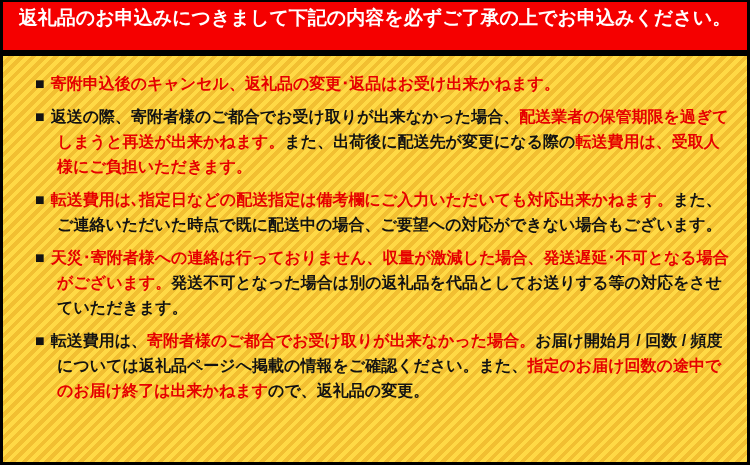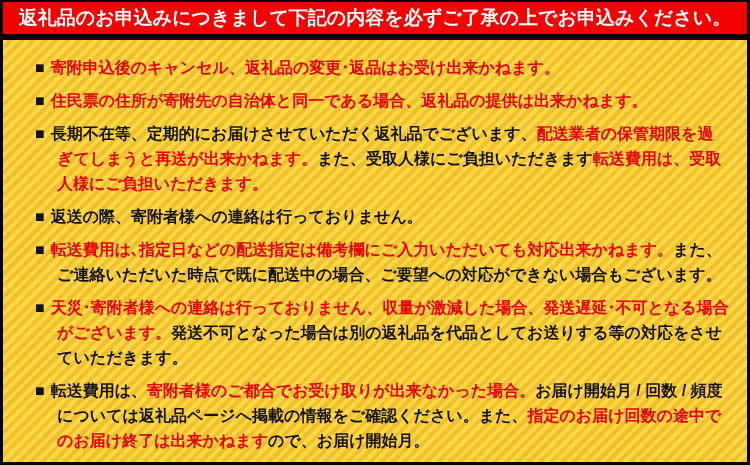--- a/index.html
+++ b/index.html
@@ -10,21 +10,21 @@
     background: var(--frame, #000);
     padding: 2px 3px 3px 3px;
     display: flex;
     flex-direction: column;
     font-family: "Liberation Sans", "DejaVu Sans", sans-serif;
     overflow: hidden;
   }
   .header-banner {
     background: var(--header_bg, #f50000);
     color: var(--header_text, #fff);
-    height: 32px;
+    height: 48px;
     line-height: 32px;
     text-align: center;
     font-size: 19px;
     font-weight: 700;
     margin-bottom: 6px;
     white-space: nowrap;
   }
   .content {
     flex: 1;
     background: repeating-linear-gradient(
@@ -54,19 +54,17 @@
 </style>
 </head>
 <body style="--frame: #000000; --header_bg: #f50000; --header_text: #ffffff; --text_red: #e60000; --text_black: #131313; --stripe_light: #ffd945; --stripe_dark: #f2bf31;">
 
 <div class="header-banner">
   <span>返礼品のお申込みにつきまして下記の内容を必ずご了承の上でお申込みください。</span>
 </div>
 
 <div class="content">
     <p class="notice"><span class="bullet">■</span><span class="seg-red">寄附申込後のキャンセル、返礼品の変更･返品はお受け出来かねます。</span></p>
-    <p class="notice"><span class="bullet">■</span><span class="seg-red">住民票の住所が寄附先の自治体と同一である場合、返礼品の提供は出来かねます。</span></p>
-    <p class="notice"><span class="bullet">■</span><span class="seg-black">長期不在等、定期的にお届けさせていただく返礼品でございます、</span><span class="seg-red">配送業者の保管期限を過ぎてしまうと再送が出来かねます。</span><span class="seg-black">また、受取人様にご負担いただきます</span><span class="seg-red">転送費用は、受取人様にご負担いただきます。</span></p>
-    <p class="notice"><span class="bullet">■</span><span class="seg-black">返送の際、寄附者様への連絡は行っておりません。</span></p>
+    <p class="notice"><span class="bullet">■</span><span class="seg-black">返送の際、寄附者様のご都合でお受け取りが出来なかった場合、</span><span class="seg-red">配送業者の保管期限を過ぎてしまうと再送が出来かねます。</span><span class="seg-black">また、出荷後に配送先が変更になる際の</span><span class="seg-red">転送費用は、受取人様にご負担いただきます。</span></p>
     <p class="notice"><span class="bullet">■</span><span class="seg-red">転送費用は､指定日などの配送指定は備考欄にご入力いただいても対応出来かねます。</span><span class="seg-black">また、ご連絡いただいた時点で既に配送中の場合、ご要望への対応ができない場合もございます。</span></p>
     <p class="notice"><span class="bullet">■</span><span class="seg-red">天災･寄附者様への連絡は行っておりません、収量が激減した場合、発送遅延･不可となる場合がございます。</span><span class="seg-black">発送不可となった場合は別の返礼品を代品としてお送りする等の対応をさせていただきます。</span></p>
-    <p class="notice"><span class="bullet">■</span><span class="seg-black">転送費用は、</span><span class="seg-red">寄附者様のご都合でお受け取りが出来なかった場合。</span><span class="seg-black">お届け開始月 / 回数 / 頻度については返礼品ページへ掲載の情報をご確認ください。また、</span><span class="seg-red">指定のお届け回数の途中でのお届け終了は出来かねます</span><span class="seg-black">ので、お届け開始月。</span></p>
+    <p class="notice"><span class="bullet">■</span><span class="seg-black">転送費用は、</span><span class="seg-red">寄附者様のご都合でお受け取りが出来なかった場合。</span><span class="seg-black">お届け開始月 / 回数 / 頻度については返礼品ページへ掲載の情報をご確認ください。また、</span><span class="seg-red">指定のお届け回数の途中でのお届け終了は出来かねます</span><span class="seg-black">ので、返礼品の変更。</span></p>
   </div>
 
 </body></html>

